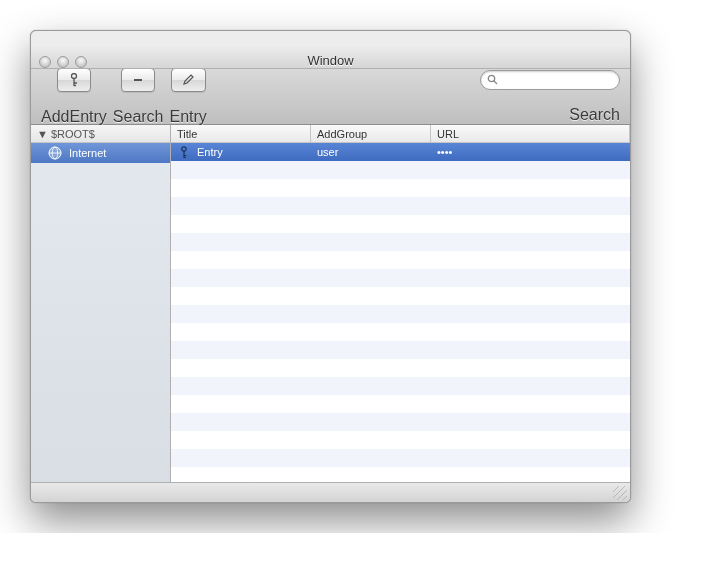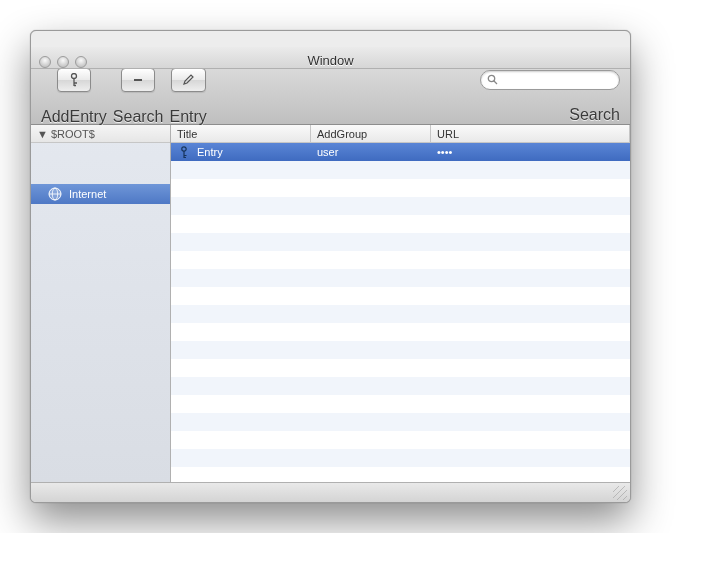--- a/index.html
+++ b/index.html
@@ -113,21 +113,20 @@
   .side-item {
     height: 20px;
     display: flex; align-items: center;
     padding: 0 6px 0 16px;
     gap: 6px;
     color: #222;
   }
   .side-item.selected {
     background: linear-gradient(to bottom, #6f96d8, #4e78c5);
     color: #fff;
-    margin-top: 41px;
   }
   .side-icon {
     width: 16px; height: 16px;
     display: flex; align-items: center; justify-content: center;
     flex-shrink: 0;
   }
   .main {
     flex: 1;
     display: flex; flex-direction: column;
     background: #fff;

